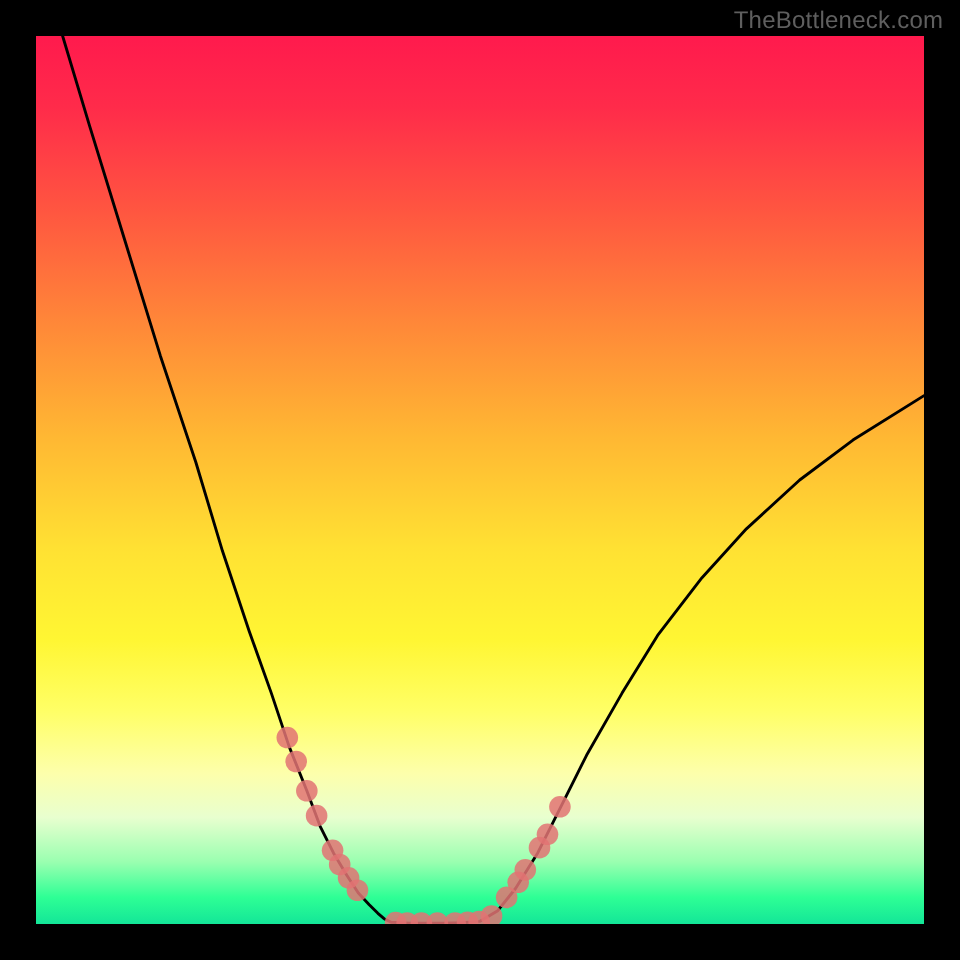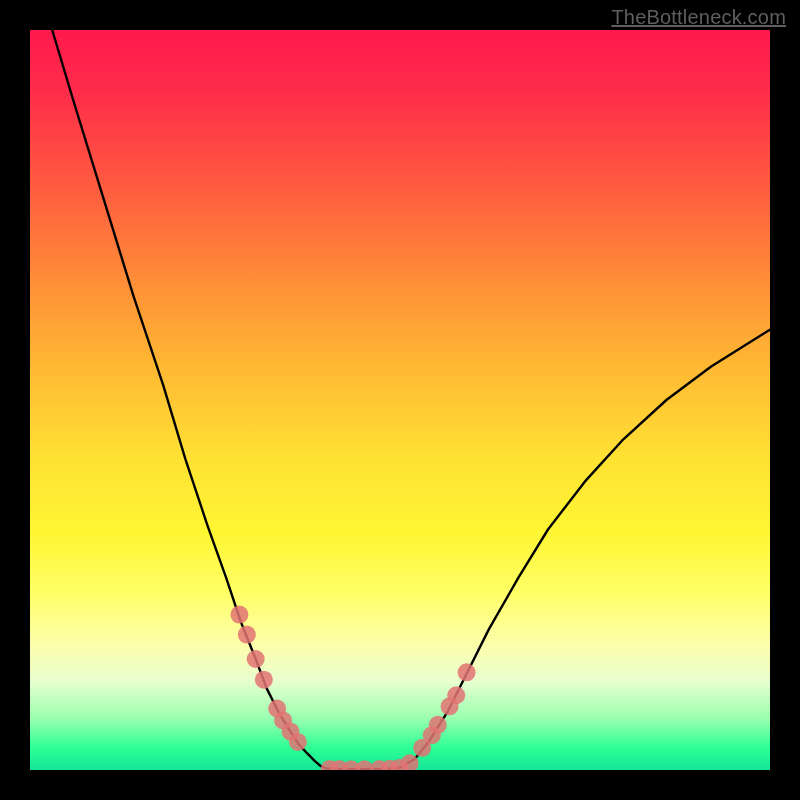--- a/index.html
+++ b/index.html
@@ -43,21 +43,20 @@
     );
   }
   .watermark {
     position: absolute;
     top: 6px;
     right: 14px;
     color: #5f5f5f;
     font-size: 20px;
     font-weight: 500;
     letter-spacing: 0.2px;
-    text-decoration: underline;
   }
   svg.curve {
     position: absolute;
     left: 0;
     top: 0;
   }
   .marker {
     fill: #e27373;
     fill-opacity: 0.85;
   }

